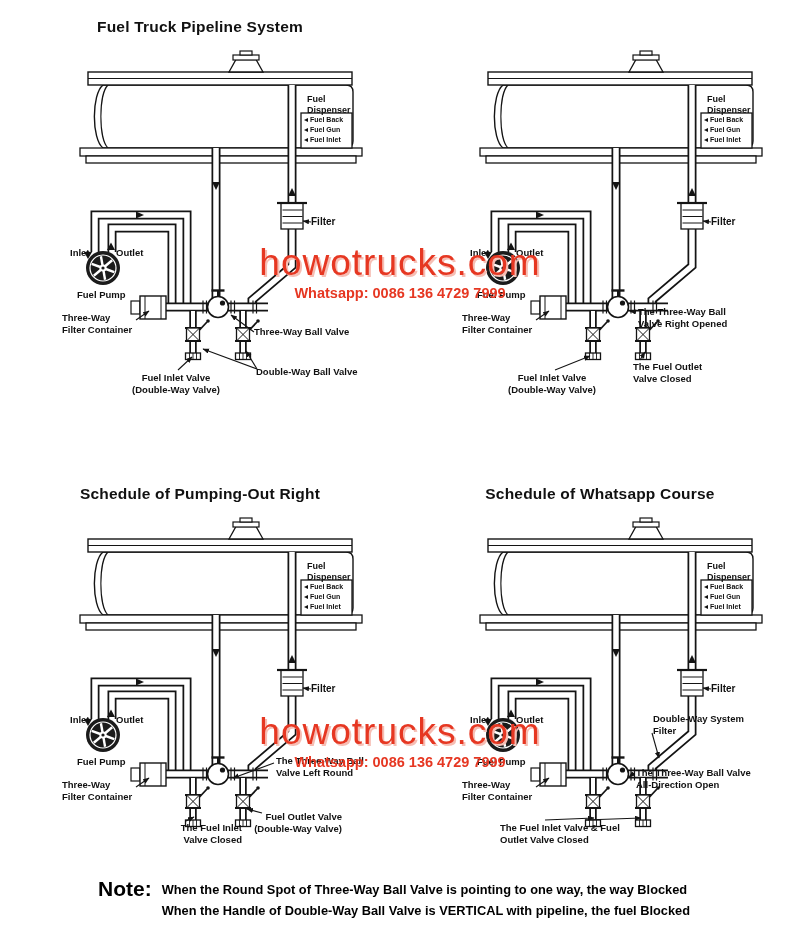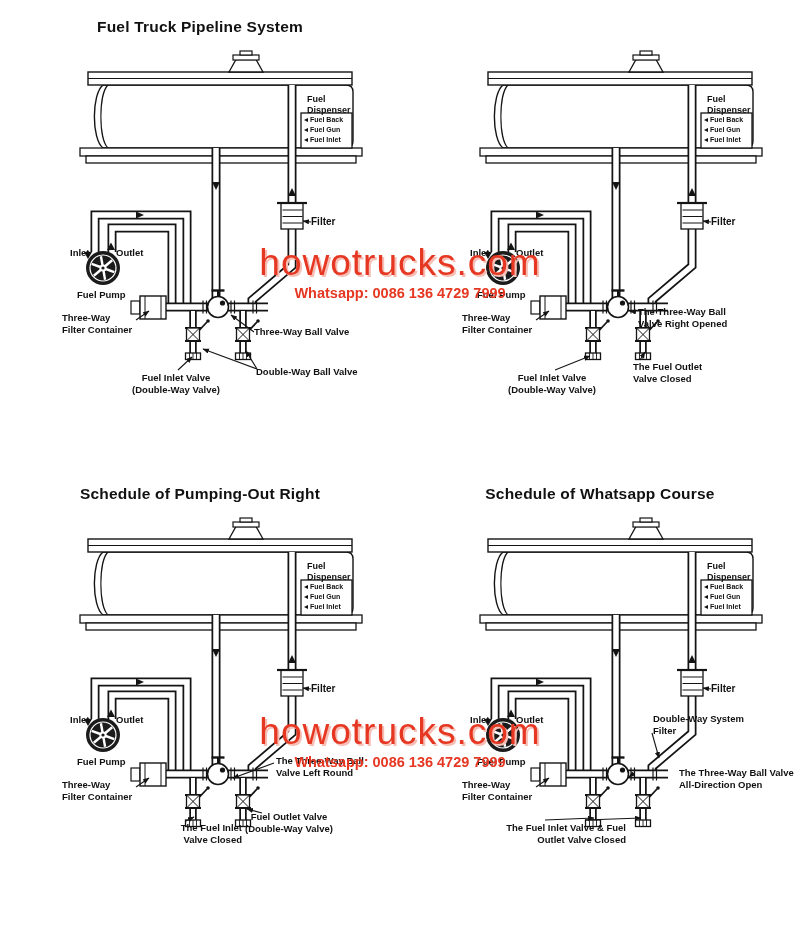--- a/index.html
+++ b/index.html
@@ -29,25 +29,25 @@
     border-right:4.5px solid #111;display:inline-block;flex:none;}
 
   .ann div:empty{display:none;}
   .p0 .a1{left:254px;top:326px;}
   .p0 .a2{left:256px;top:366px;}
   .p0 .a3{left:120px;top:372px;width:112px;text-align:center;}
   .p1 .a1{left:238px;top:306px;}
   .p1 .a2{left:233px;top:361px;}
   .p1 .a3{left:96px;top:372px;width:112px;text-align:center;}
   .p2 .a1{left:276px;top:288px;}
-  .p2 .a2{left:236px;top:344px;width:106px;text-align:center;}
+  .p2 .a2{left:236px;top:344px;width:106px;text-align:right;}
   .p2 .a3{left:138px;top:355px;width:104px;text-align:right;}
   .p3 .a1{left:253px;top:246px;}
-  .p3 .a2{left:236px;top:300px;margin-left:43px;}
-  .p3 .a3{left:72px;top:355px;width:154px;text-align:right;}
+  .p3 .a2{left:236px;top:300px;}
+  .p3 .a3{left:100px;top:355px;width:154px;text-align:left;}
 
   .watermark{position:absolute;left:0;width:800px;text-align:center;z-index:20;pointer-events:none;}
   .wm-top{top:243px}.wm-bottom{top:712px}
   .wm-brand{font-size:37px;font-weight:normal;letter-spacing:1px;color:#e63722;
     text-shadow:2px 2px 0 #f6beb4;line-height:40px;}
   .wm-phone{font-size:14.5px;font-weight:bold;color:#e63722;margin-top:2px;}
 
   .note{position:absolute;left:98px;top:876px;display:flex;align-items:flex-start;gap:10px;z-index:15;width:680px;}
   .note-label{font-size:21px;font-weight:bold;color:#000;line-height:26px;flex:none;}
   .note-text{font-size:12.8px;font-weight:bold;color:#000;line-height:21px;padding-top:3px;}
@@ -59,20 +59,27 @@
 
   <div class="watermark wm-top">
     <div class="wm-brand" style="color: rgb(230, 55, 34);">howotrucks.com</div>
     <div class="wm-phone" style="color: rgb(230, 55, 34);">Whatsapp: 0086 136 4729 7999</div>
   </div>
   <div class="watermark wm-bottom">
     <div class="wm-brand" style="color: rgb(230, 55, 34);">howotrucks.com</div>
     <div class="wm-phone" style="color: rgb(230, 55, 34);">Whatsapp: 0086 136 4729 7999</div>
   </div>
 
+  <div class="note">
+    <span class="note-label">Note:</span>
+    <span class="note-text">
+      <div>When the Round Spot of Three-Way Ball Valve is pointing to one way, the way Blocked</div>
+      <div>When the Handle of Double-Way Ball Valve is VERTICAL with pipeline, the fuel Blocked</div>
+    </span>
+  </div>
 <section class="panel pos0 p0">
     <h2 class="panel-title">Fuel Truck Pipeline System</h2>
     <svg class="art" viewBox="0 0 400 460">
         <defs>
           <marker id="ah0" markerWidth="8" markerHeight="8" refX="6" refY="2.6" orient="auto" markerUnits="userSpaceOnUse">
             <path d="M0,0 L6.5,2.6 L0,5.2 Z" fill="#141414"></path>
           </marker>
         </defs>
         <g>
           <path d="M103,85 L346,85 Q353,85 353,92 L353,141 Q353,148 346,148 L103,148 C91.5,139 91.5,94 103,85 Z" fill="#fff" stroke="#141414" stroke-width="1.4"></path>

